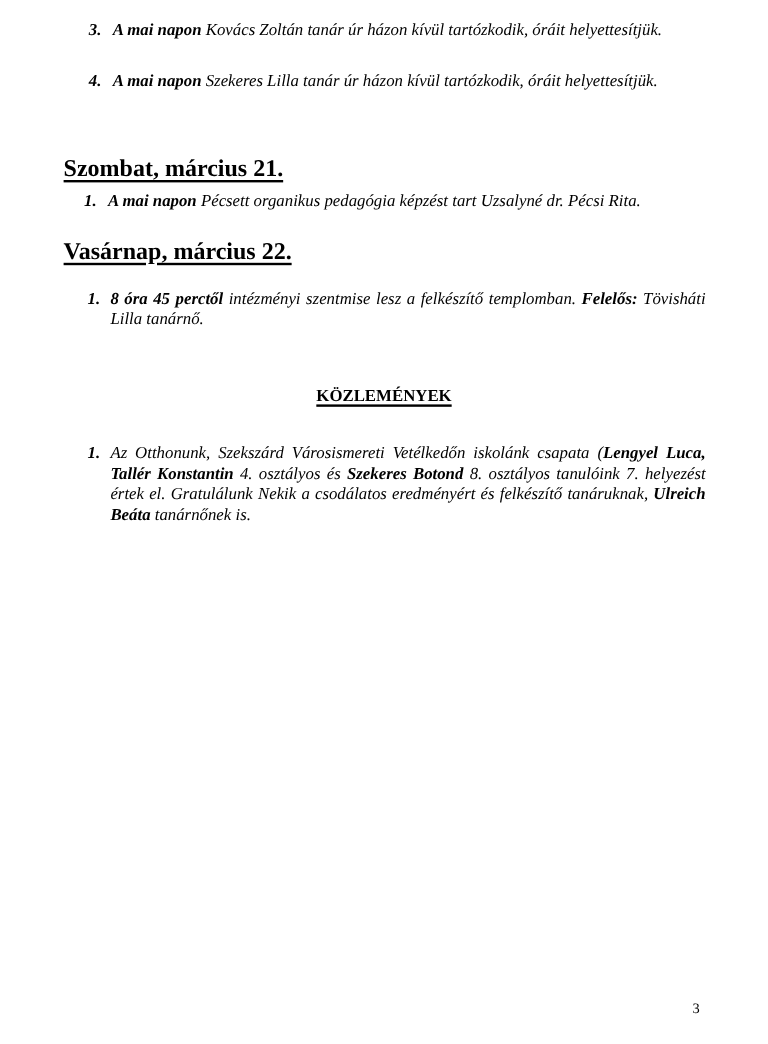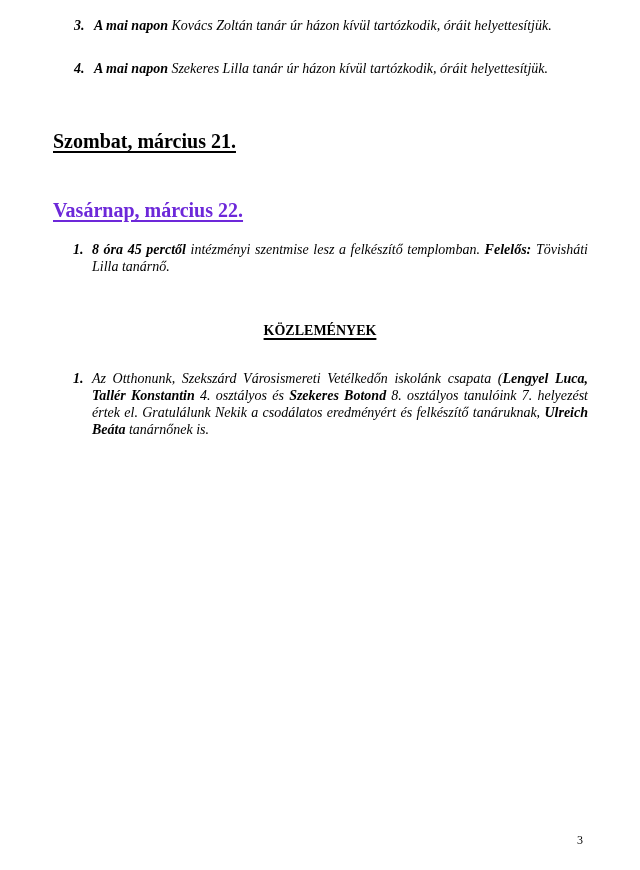--- a/index.html
+++ b/index.html
@@ -89,22 +89,26 @@
     <b style="margin-left:6px;">A mai napon</b><span> Kovács Zoltán tanár úr házon kívül tartózkodik, óráit helyettesítjük.</span>
   </div>
 
   <div class="item" style="left:74px; top:60px; white-space:nowrap;">
     <span class="num">4.</span>
     <b style="margin-left:6px;">A mai napon</b><span> Szekeres Lilla tanár úr házon kívül tartózkodik, óráit helyettesítjük.</span>
   </div>
 
   <div class="day-heading" style="left:53px; top:118px;margin-top:12px;">Szombat, március 21.</div>
 
+  <div class="item" style="left:70px; top:160px; white-space:nowrap;">
+    <span class="num">1.</span>
+    <b style="margin-left:6px;">A mai napon</b><span> Pécsett organikus pedagógia képzést tart Uzsalyné dr. Pécsi Rita.</span>
+  </div>
 
-  <div class="day-heading" id="sunday-heading" style="left: 53px; top: 199px; color: #6d28d9;">Vasárnap, március 22.</div>
+  <div class="day-heading" id="sunday-heading" style="left: 53px; top: 199px; color: #000000;">Vasárnap, március 22.</div>
 
   <div class="hang justified" style="left:92px; top:241px; width:496px;">
     <span class="num">1.</span><b>8 óra 45 perctől</b><span> intézményi szentmise lesz a felkészítő templomban. </span><b>Felelős:</b><span> Tövisháti Lilla tanárnő.</span>
   </div>
 
   <div class="section-title" style="top:323px;">KÖZLEMÉNYEK</div>
 
   <div class="hang justified" style="left:92px; top:370px; width:496px;">
     <span class="num">1.</span><span>Az Otthonunk, Szekszárd Városismereti Vetélkedőn iskolánk csapata (</span><b>Lengyel Luca, Tallér Konstantin</b><span> 4. osztályos és </span><b>Szekeres Botond</b><span> 8. osztályos tanulóink 7. helyezést értek el. Gratulálunk Nekik a csodálatos eredményért és felkészítő tanáruknak, </span><b>Ulreich Beáta</b><span> tanárnőnek is.</span>
   </div>

